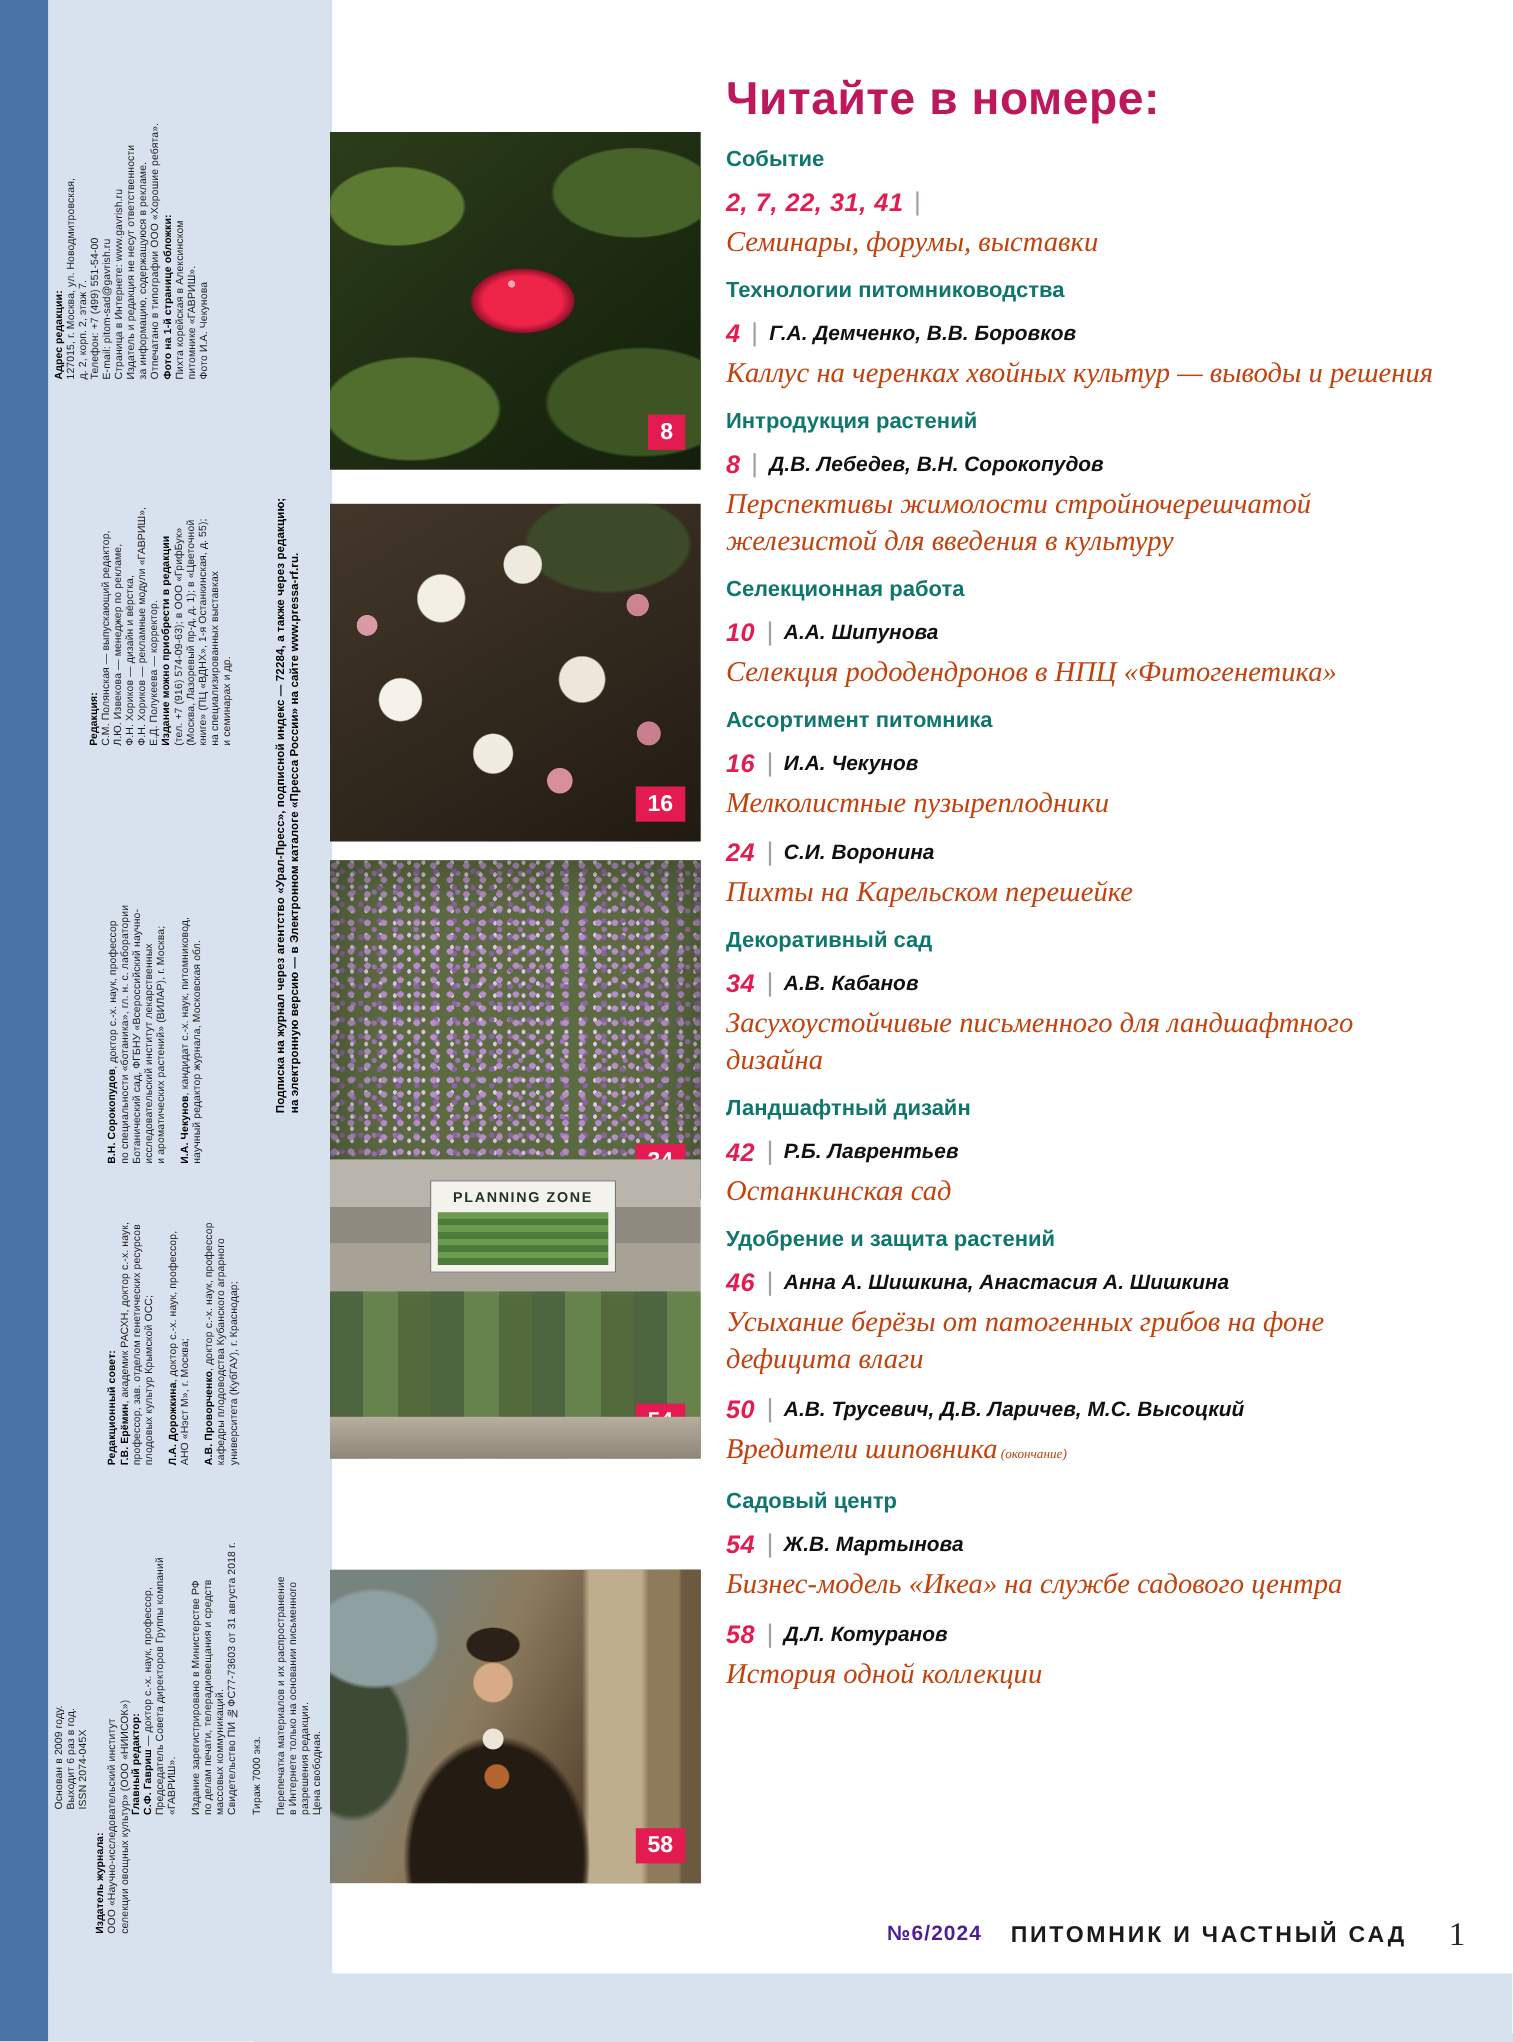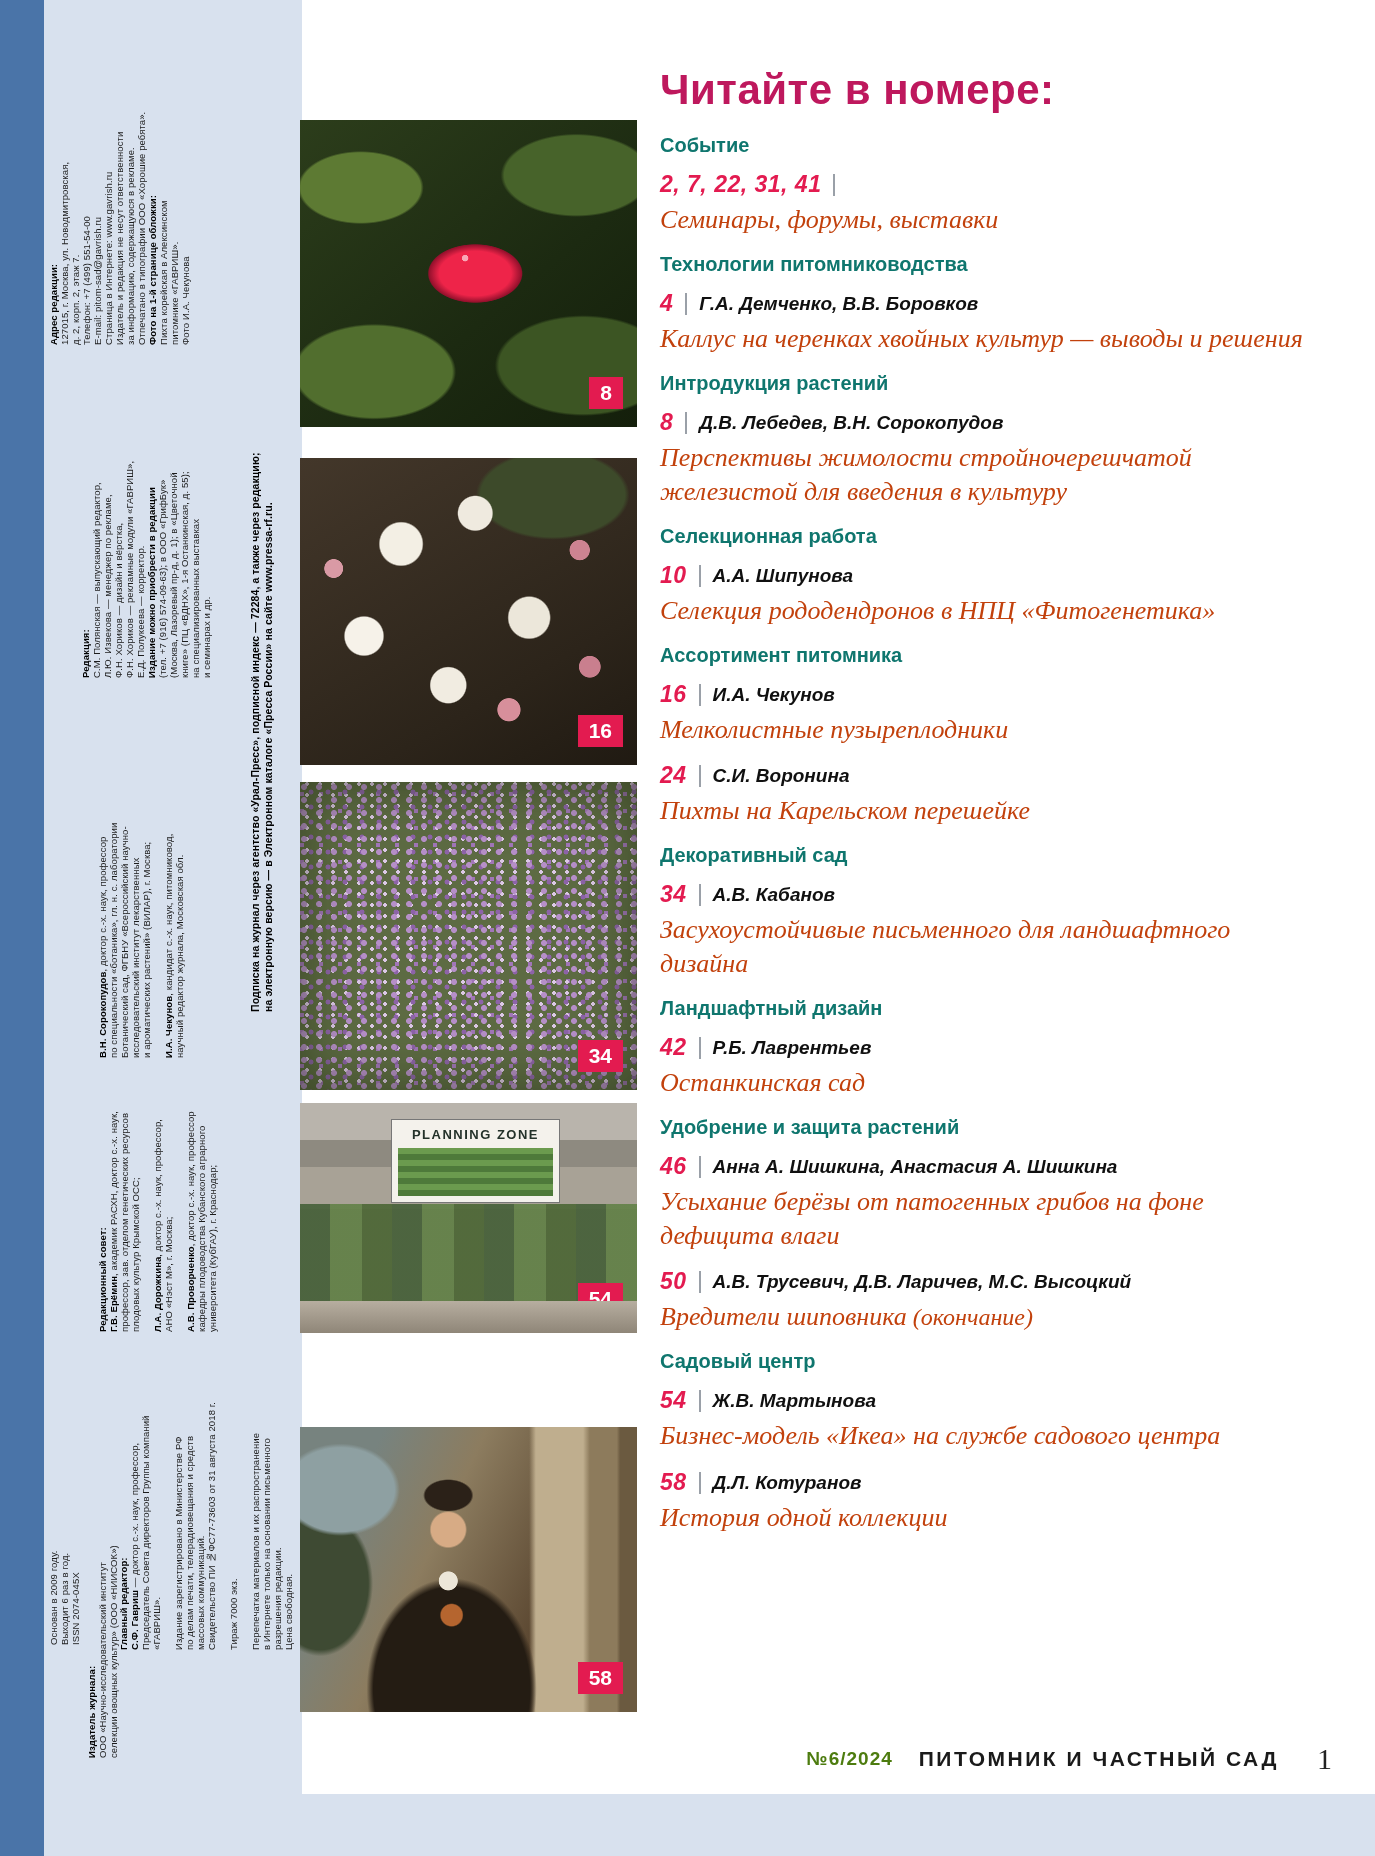--- a/index.html
+++ b/index.html
@@ -85,25 +85,25 @@
   .toc-section{margin-bottom:16px;}
   .toc-section-label{color:#0f766e;font-size:20px;font-weight:bold;margin-bottom:14px;}
   .toc-entry{margin-bottom:15px;font-style:italic;}
   .toc-entry-row{display:flex;align-items:center;}
   .toc-pages{color:#e31b50;font-size:23px;font-weight:bold;letter-spacing:.5px;}
   .toc-sep{width:2px;height:22px;background:#9aa0a8;margin:0 12px;flex:none;}
   .toc-authors{color:#101010;font-size:19px;font-weight:bold;}
   .toc-entry-title{
     font-family:"Liberation Serif",serif;font-size:26px;line-height:34px;color:#c2410c;
     margin-top:5px;}
-  .toc-entry-note{font-size:24px;}
+  .toc-entry-note{font-size:12px;}
 
   
   .footer{position:absolute;right:43px;top:1742px;display:flex;align-items:center;}
-  .footer-issue{color:#4d7c0f;font-weight:bold;font-size:19px;letter-spacing:1px;}
+  .footer-issue{color:#4c1d95;font-weight:bold;font-size:19px;letter-spacing:1px;}
   .footer-magazine{color:#1a1a1a;font-weight:bold;font-size:21px;letter-spacing:2.5px;margin-left:26px;}
   .footer-page{font-family:"Liberation Serif",serif;font-weight:normal;color:#222;
     font-size:30px;margin-left:38px;}
 </style>
 </head>
 <body>
 
 <div class="edge-bar"></div>
 <div class="side-panel"></div>
 <div class="bottom-strip"></div>
@@ -197,21 +197,21 @@
 <div>
     <div class="photo p1" style="top: 120px; height: 307px;">
       <span class="photo-label">8</span>
     </div>
     <div class="photo p2" style="top: 458px; height: 307px;">
       <span class="photo-label">16</span>
     </div>
     <div class="photo p3" style="top: 782px; height: 308px;">
       <span class="photo-label">34</span>
     </div>
-    <div class="photo p4" style="top: 1103px; height: 230px;">
+    <div class="photo p4" style="top: 1054px; height: 272px;">
       <div class="plan-sign">
         <div class="sign-text">PLANNING ZONE</div>
         <div class="sign-map"></div>
       </div>
       <span class="photo-label">54</span>
     </div>
     <div class="photo p5" style="top: 1427px; height: 285px;">
       <span class="photo-label">58</span>
     </div>
   </div>

